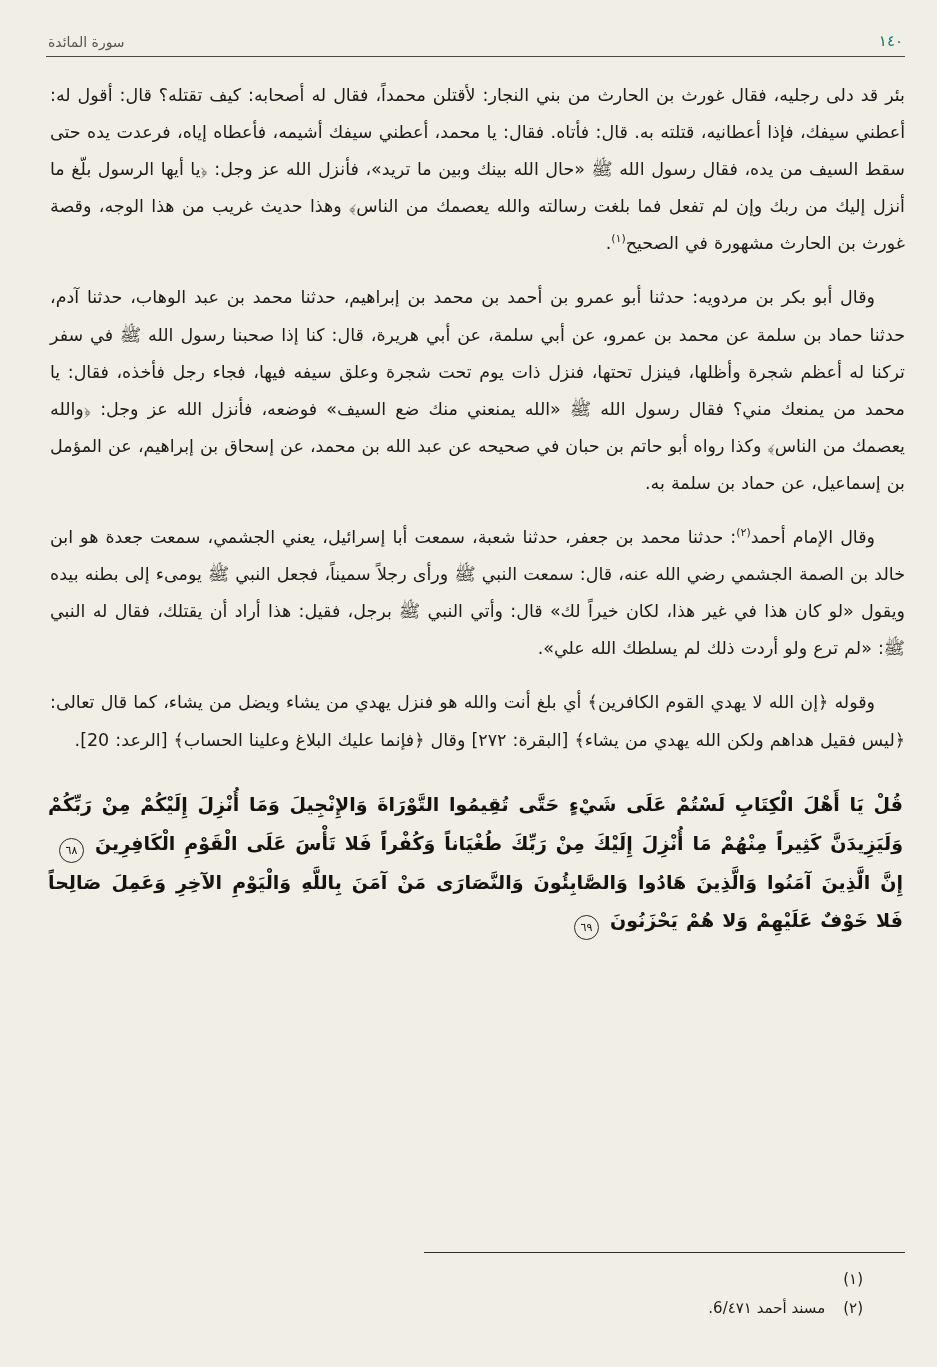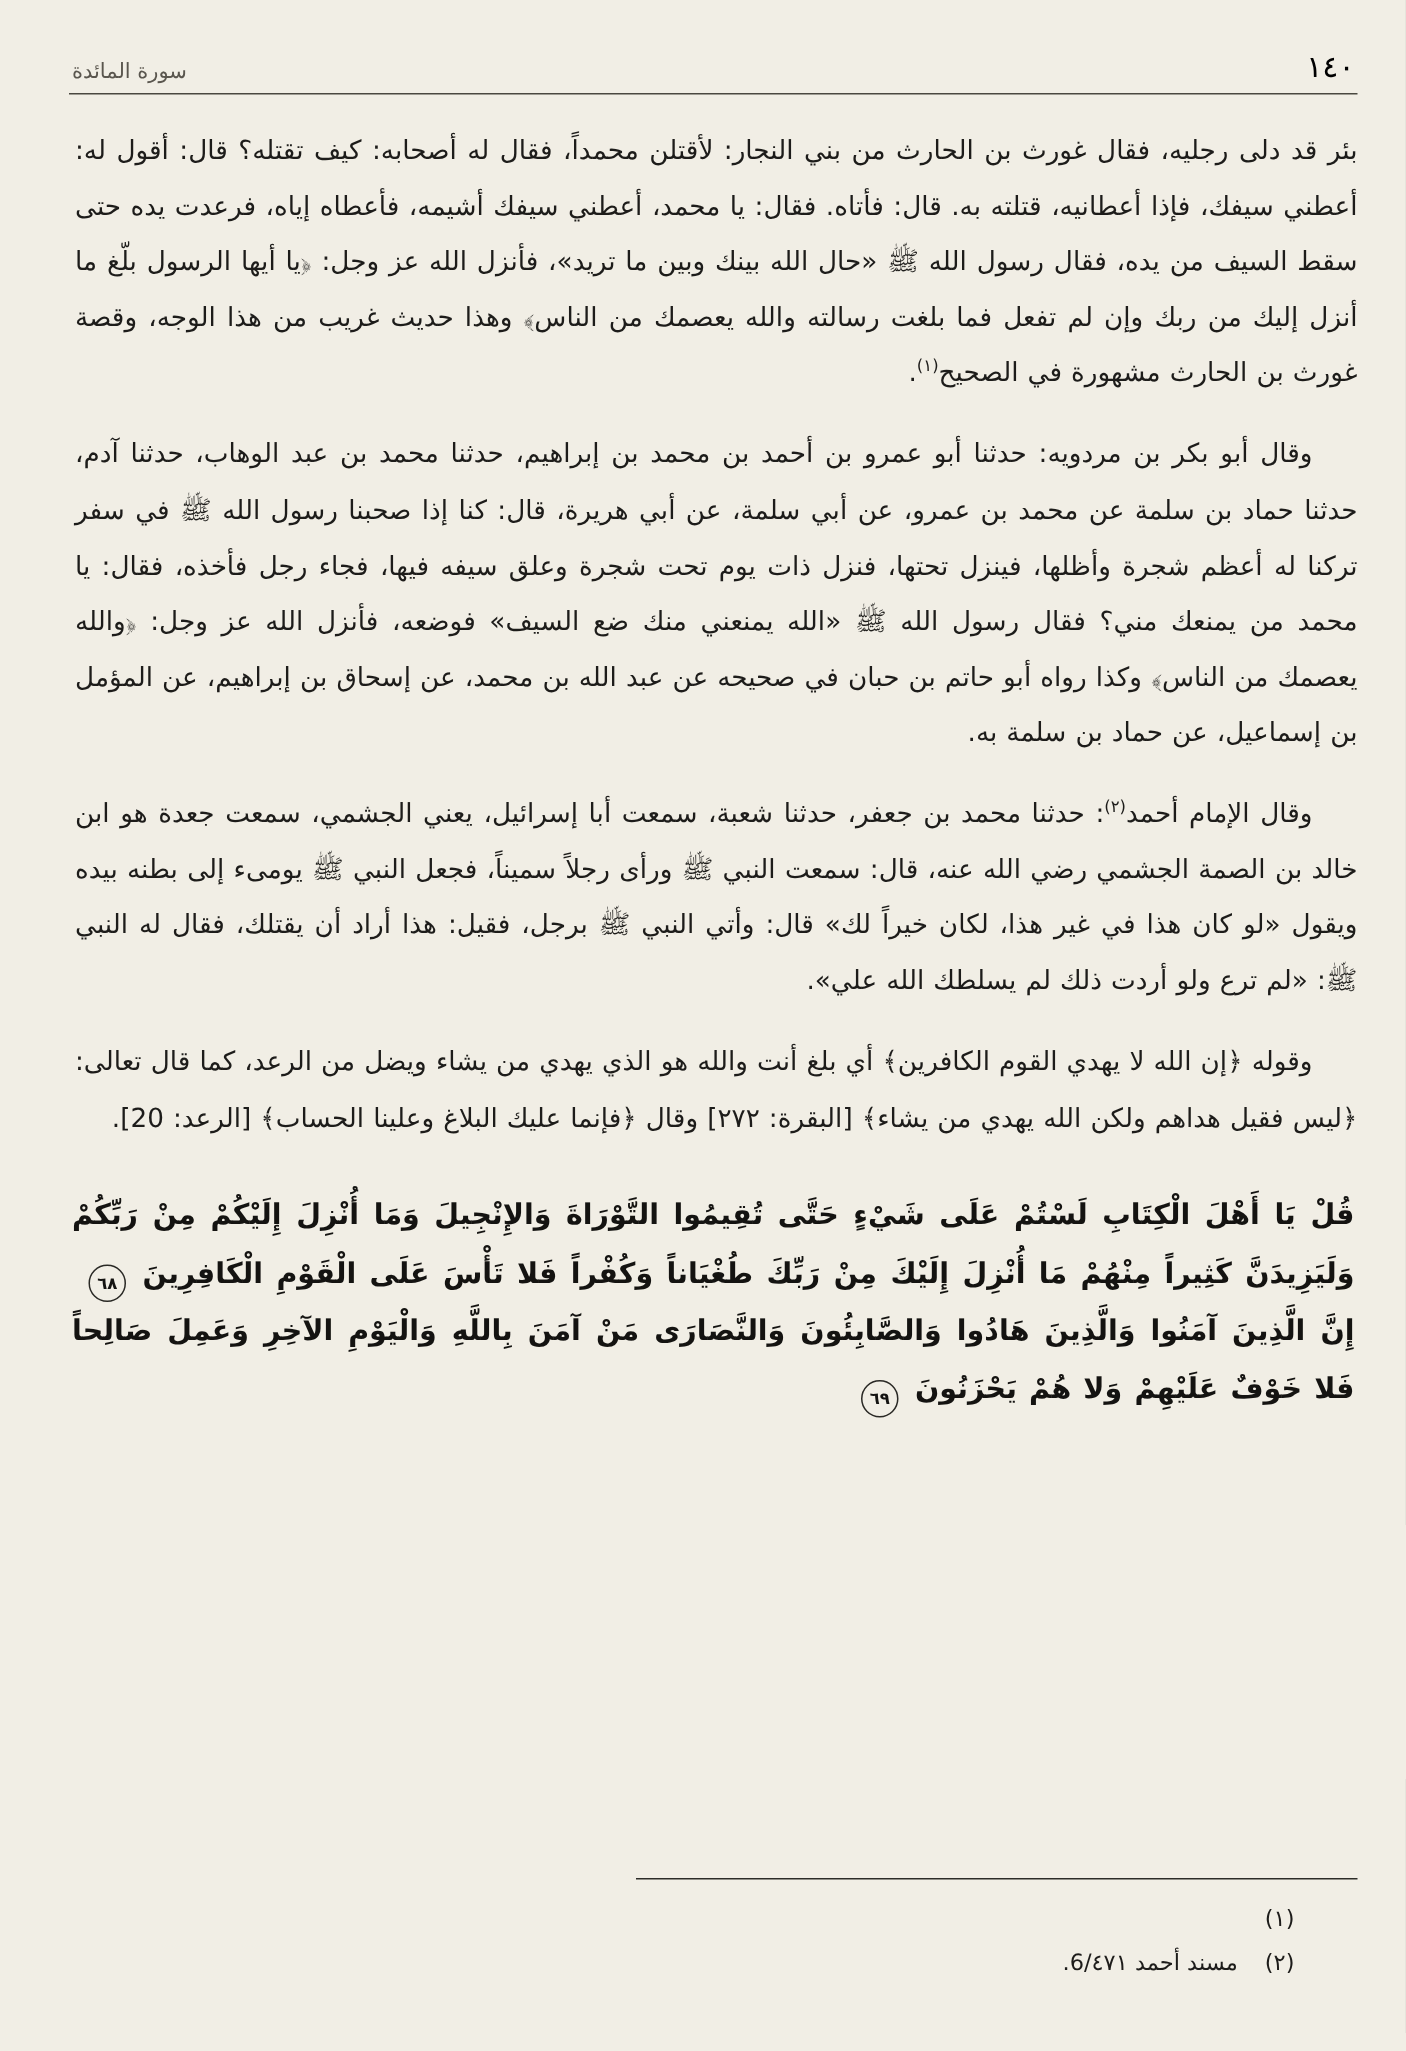--- a/index.html
+++ b/index.html
@@ -15,21 +15,21 @@
     direction: rtl;
     padding: 28px 32px 0 46px;
     overflow: hidden;
   }
   .page-header {
     display: flex;
     justify-content: space-between;
     align-items: flex-end;
     padding: 4px 2px 6px 2px;
   }
-  .page-num { font-size: 20px; letter-spacing: 1px; color: #000000; }
+  .page-num { font-size: 15px; letter-spacing: 1px; color: #0f766e; }
   .surah-title { font-size: 14px; color: #5a564e; }
   .header-rule { border-top: 1.3px solid #4a4840; margin-bottom: 20px; }
 
   .para {
     margin: 0 0 17px 4px;
     font-size: 17.5px;
     line-height: 2.12;
     text-align: justify;
     text-align-last: right;
     word-spacing: 0.5px;
@@ -54,21 +54,21 @@
   }
   .ayah-marker {
     display: inline-flex;
     align-items: center;
     justify-content: center;
     width: 23px;
     height: 23px;
     border: 1.4px solid #2a2925;
     border-radius: 50%;
     font-size: 11px;
-    font-weight: bold;
+    font-weight: normal;
     line-height: 1;
     margin: 0 11px;
     vertical-align: -4px;
   }
 
   .footnotes {
     position: absolute;
     right: 32px;
     left: 46px;
     bottom: 44px;
@@ -102,21 +102,21 @@
   <div class="header-rule"></div>
 
   <main>
 
     <p class="para"><span>بئر قد دلى رجليه، فقال غورث بن الحارث من بني النجار: لأقتلن محمداً، فقال له أصحابه: كيف تقتله؟ قال: أقول له: أعطني سيفك، فإذا أعطانيه، قتلته به. قال: فأتاه. فقال: يا محمد، أعطني سيفك أشيمه، فأعطاه إياه، فرعدت يده حتى سقط السيف من يده، فقال رسول الله ﷺ «حال الله بينك وبين ما تريد»، فأنزل الله عز وجل: ﴿يا أيها الرسول بلّغ ما أنزل إليك من ربك وإن لم تفعل فما بلغت رسالته والله يعصمك من الناس﴾ وهذا حديث غريب من هذا الوجه، وقصة غورث بن الحارث مشهورة في الصحيح</span><sup class="fn-ref">(١)</sup><span>.</span></p>
 
     <p class="para indent"><span>وقال أبو بكر بن مردويه: حدثنا أبو عمرو بن أحمد بن محمد بن إبراهيم، حدثنا محمد بن عبد الوهاب، حدثنا آدم، حدثنا حماد بن سلمة عن محمد بن عمرو، عن أبي سلمة، عن أبي هريرة، قال: كنا إذا صحبنا رسول الله ﷺ في سفر تركنا له أعظم شجرة وأظلها، فينزل تحتها، فنزل ذات يوم تحت شجرة وعلق سيفه فيها، فجاء رجل فأخذه، فقال: يا محمد من يمنعك مني؟ فقال رسول الله ﷺ «الله يمنعني منك ضع السيف» فوضعه، فأنزل الله عز وجل: ﴿والله يعصمك من الناس﴾ وكذا رواه أبو حاتم بن حبان في صحيحه عن عبد الله بن محمد، عن إسحاق بن إبراهيم، عن المؤمل بن إسماعيل، عن حماد بن سلمة به.</span></p>
 
     <p class="para indent"><span>وقال الإمام أحمد</span><sup class="fn-ref">(٢)</sup><span>: حدثنا محمد بن جعفر، حدثنا شعبة، سمعت أبا إسرائيل، يعني الجشمي، سمعت جعدة هو ابن خالد بن الصمة الجشمي رضي الله عنه، قال: سمعت النبي ﷺ ورأى رجلاً سميناً، فجعل النبي ﷺ يومىء إلى بطنه بيده ويقول «لو كان هذا في غير هذا، لكان خيراً لك» قال: وأتي النبي ﷺ برجل، فقيل: هذا أراد أن يقتلك، فقال له النبي ﷺ: «لم ترع ولو أردت ذلك لم يسلطك الله علي».</span></p>
 
-    <p class="para indent"><span>وقوله ﴿إن الله لا يهدي القوم الكافرين﴾ أي بلغ أنت والله هو الذي يهدي من يشاء ويضل من الرعد، كما قال تعالى: </span><span class="bold-quote">﴿ليس فقيل هداهم ولكن الله يهدي من يشاء﴾</span><span> [البقرة: ٢٧٢] وقال </span><span class="bold-quote">﴿فإنما عليك البلاغ وعلينا الحساب﴾</span><span> [الرعد: 20].</span></p>
+    <p class="para indent"><span>وقوله ﴿إن الله لا يهدي القوم الكافرين﴾ أي بلغ أنت والله هو فنزل يهدي من يشاء ويضل من يشاء، كما قال تعالى: </span><span class="bold-quote">﴿ليس فقيل هداهم ولكن الله يهدي من يشاء﴾</span><span> [البقرة: ٢٧٢] وقال </span><span class="bold-quote">﴿فإنما عليك البلاغ وعلينا الحساب﴾</span><span> [الرعد: 20].</span></p>
 
     <div class="quran-block"><span>قُلْ يَا أَهْلَ الْكِتَابِ لَسْتُمْ عَلَى شَيْءٍ حَتَّى تُقِيمُوا التَّوْرَاةَ وَالإِنْجِيلَ وَمَا أُنْزِلَ إِلَيْكُمْ مِنْ رَبِّكُمْ وَلَيَزِيدَنَّ كَثِيراً مِنْهُمْ مَا أُنْزِلَ إِلَيْكَ مِنْ رَبِّكَ طُغْيَاناً وَكُفْراً فَلا تَأْسَ عَلَى الْقَوْمِ الْكَافِرِينَ</span><span class="ayah-marker">٦٨</span><span>إِنَّ الَّذِينَ آمَنُوا وَالَّذِينَ هَادُوا وَالصَّابِئُونَ وَالنَّصَارَى مَنْ آمَنَ بِاللَّهِ وَالْيَوْمِ الآخِرِ وَعَمِلَ صَالِحاً فَلا خَوْفٌ عَلَيْهِمْ وَلا هُمْ يَحْزَنُونَ</span><span class="ayah-marker">٦٩</span></div>
 
 
   </main>
 
   <footer class="footnotes">
     <div class="fn-rule"></div>
     <div class="footnote">
       <span class="fn-marker">(١)</span>

